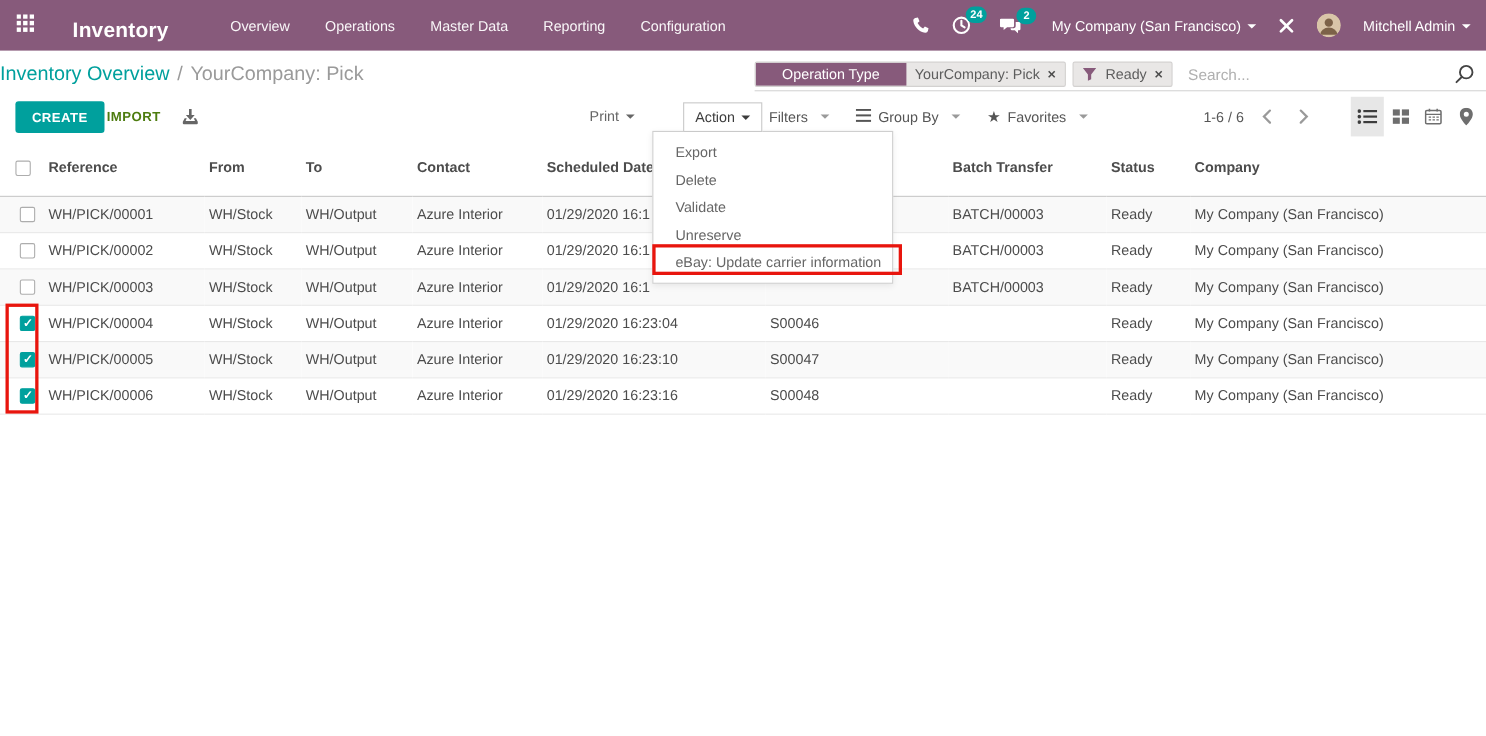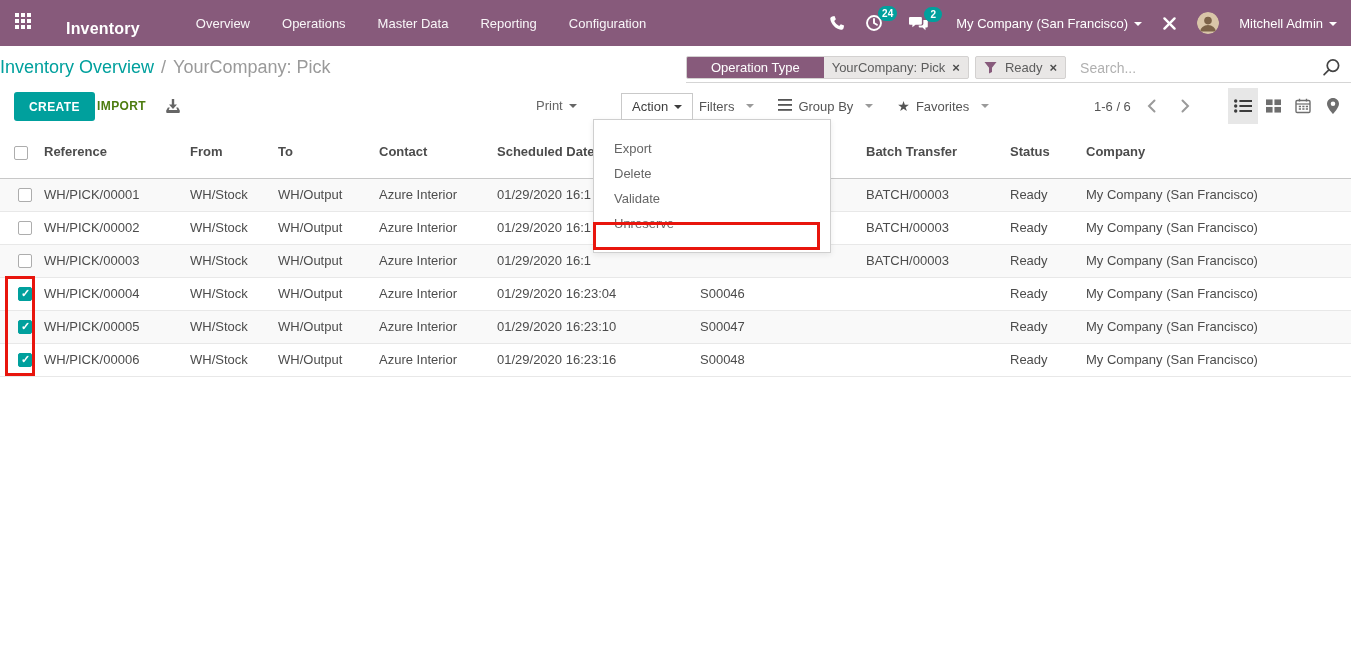--- a/index.html
+++ b/index.html
@@ -4,21 +4,21 @@
 <style>
   * { margin:0; padding:0; box-sizing:border-box; }
   html,body { width:1351px; height:669px; background:#fff; overflow:hidden;
     font-family:"Liberation Sans", sans-serif; color:#4c4c4c; }
   .stage { position:relative; width:1351px; height:669px; }
 
   
   .topbar { position:absolute; top:0; left:0; width:100%; height:46px;
     background:#875A7B; display:flex; align-items:center; color:#fff; }
   .apps-btn { width:46px; height:46px; display:flex; align-items:center; justify-content:center; cursor:pointer; }
-  .brand { font-size:16px; font-weight:bold; margin:12px 56px 0 20px; letter-spacing:.2px; }
+  .brand { font-size:19px; font-weight:bold; margin:12px 56px 0 20px; letter-spacing:.2px; }
   .topnav { display:flex; gap:32px; font-size:13px; }
   .topnav .item { color:rgba(255,255,255,.95); cursor:pointer; }
   .top-right { margin-left:auto; display:flex; align-items:center; gap:20px; padding-right:14px; font-size:13px; }
   .icon-wrap { position:relative; display:flex; align-items:center; cursor:pointer; }
   .badge { position:absolute; top:-8px; right:-14px; min-width:18px; height:15px; padding:0 4px;
     background:#00A09D; color:#fff; border-radius:8px; font-size:10px; font-weight:bold;
     display:flex; align-items:center; justify-content:center; }
   .caret { display:inline-block; width:0; height:0; border-left:4px solid transparent;
     border-right:4px solid transparent; border-top:4px solid currentColor; margin-left:6px; vertical-align:2px; }
   .avatar { width:22px; height:22px; border-radius:50%; overflow:hidden; flex:0 0 auto; }
@@ -73,22 +73,22 @@
   .list-table td { height:33px; padding:0 4px; border-bottom:1px solid #e8e8e8; vertical-align:middle;
     color:#4c4c4c; white-space:nowrap; overflow:hidden; cursor:pointer; }
   .list-table tbody tr:nth-child(odd) { background:#f9f9f9; }
   .cb-cell { text-align:center; padding-left:14px !important; width:40px; }
   .cb { width:14px; height:14px; border:1px solid #adadad; border-radius:2px; background:#fff;
     display:inline-block; vertical-align:middle; cursor:pointer; position:relative; }
   .cb.checked { background:#00A09D; border-color:#00A09D; }
   .cb.checked::after { content:"\2713"; position:absolute; left:2px; top:-1px; color:#fff; font-size:11px; font-weight:bold; }
 
   
-  .dropdown-menu { position:absolute; top:119px; left:593px; width:238px; background:#fff;
-    border:1px solid #cfcfcf; box-shadow:0 2px 6px rgba(0,0,0,.08); padding:16px 0; z-index:20; }
+  .dropdown-menu { position:absolute; top:119px; left:593px; width:219px; background:#fff;
+    border:1px solid #cfcfcf; box-shadow:0 2px 6px rgba(0,0,0,.08); padding:6px 0; z-index:20; }
   .dropdown-menu .mitem { height:25px; line-height:25px; padding-left:20px; font-size:13px; color:#666; cursor:pointer; }
 
   
   .red-box { position:absolute; border:3px solid #e8150d; z-index:30; pointer-events:none; }
   .red-box-checkboxes { left:5px; top:276px; width:30px; height:100px; }
   .red-box-menu-item { left:593px; top:222px; width:227px; height:28px; }
 </style>
 </head>
 <body>
 
@@ -385,18 +385,19 @@
           <td>My Company (San Francisco)</td>
       </tr>
     </tbody>
   </table>
 
   <div class="dropdown-menu">
     <div class="mitem">Export</div>
     <div class="mitem">Delete</div>
     <div class="mitem">Validate</div>
     <div class="mitem">Unreserve</div>
+    <div class="mitem">eBay: Update carrier information</div>
   </div>
 
   <div class="red-box red-box-checkboxes"></div>
   <div class="red-box red-box-menu-item"></div>
 
 </div>
 
 </body></html>

